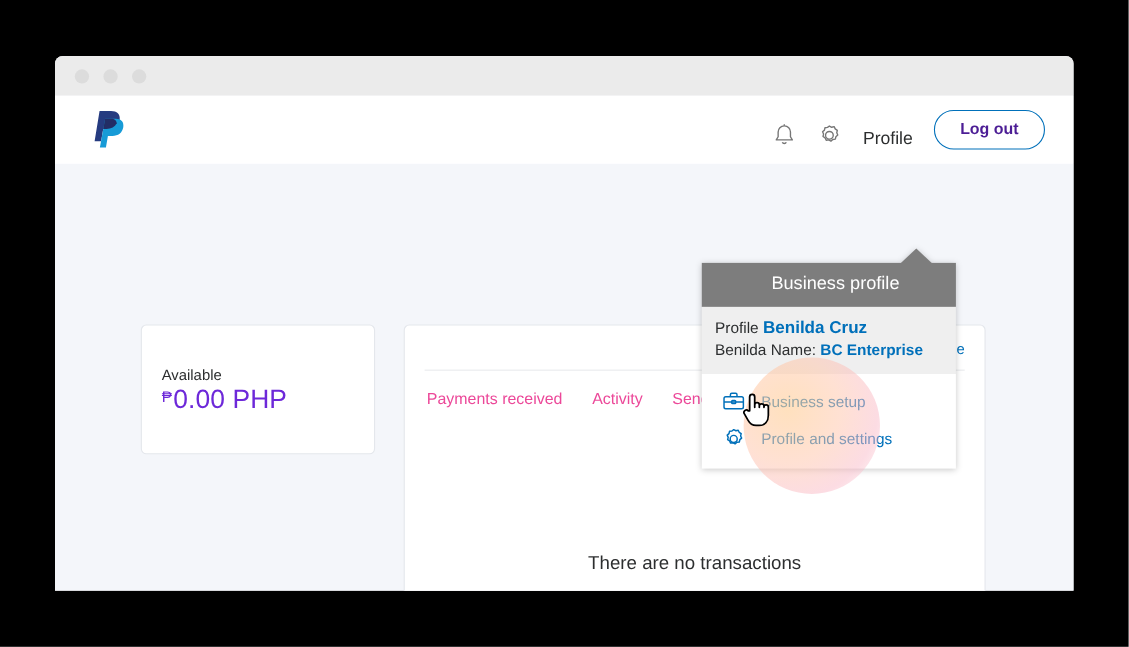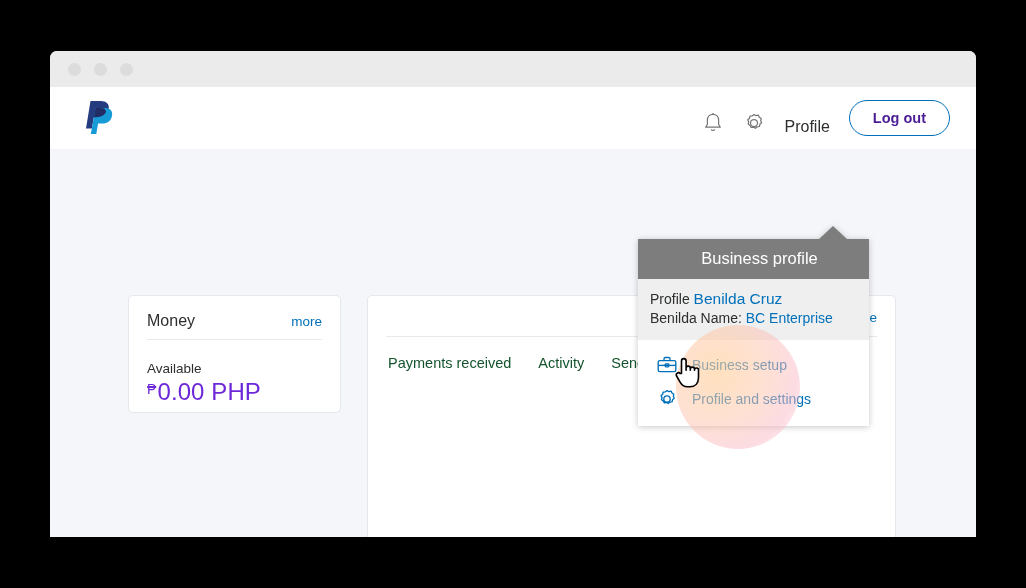--- a/index.html
+++ b/index.html
@@ -171,21 +171,21 @@
     height: 1px;
     background: #e8eaed;
     margin: 0 18px;
   }
   #tab-row {
     display: flex;
     gap: 27px;
     padding: 18px 20px 0 20px;
   }
   .tab-link {
-    color: #14532d;
+    color: #ec4899;
     font-size: 14.5px;
     cursor: pointer;
     white-space: nowrap;
   }
   #empty-message {
     position: absolute;
     left: 0;
     right: 0;
     top: 206px;
     text-align: center;
@@ -224,20 +224,21 @@
     padding: 9px 12px 11px 12px;
     line-height: 1.38;
   }
   .info-line {
     font-size: 14px;
     color: #2c2e2f;
     white-space: nowrap;
   }
   .info-line .value {
     color: #0070ba;
+    font-weight: bold;
   }
   #welcome-line .value { font-size: 15.5px; }
   #dropdown-menu {
     background: #ffffff;
     padding: 8px 0 10px 0;
   }
   .menu-item {
     display: flex;
     align-items: center;
     gap: 14px;
@@ -318,40 +319,37 @@
         </svg>
       </span>
       <span id="profile-label">Profile</span>
       <button id="logout-button">Log out</button>
     </div>
   </div>
 
   <div id="page-body">
 
     <div id="money-card">
-      <div id="money-card-head">
-        <span id="money-title">Money</span>
-        <span class="link-blue">more</span>
-      </div>
       <div id="available-label">Available</div>
       <div id="balance-amount">
         <span class="peso">₱</span><span>0.00 PHP</span>
       </div>
     </div>
 
     <div id="transactions-card">
       <div id="transactions-top">
         <span id="transactions-more" class="link-blue">e</span>
       </div>
       <div id="tab-divider"></div>
       <div id="tab-row">
         <span class="tab-link">Payments received</span>
         <span class="tab-link">Activity</span>
         <span class="tab-link">Send</span>
       </div>
+      <div id="empty-message">There are no transactions</div>
     </div>
 
     <div id="profile-dropdown">
       <div id="dropdown-caret"></div>
       <div id="dropdown-header">Business profile</div>
       <div id="dropdown-info">
         <div class="info-line" id="welcome-line">
           <span>Profile</span>
           <span class="value">Benilda Cruz</span>
         </div>

